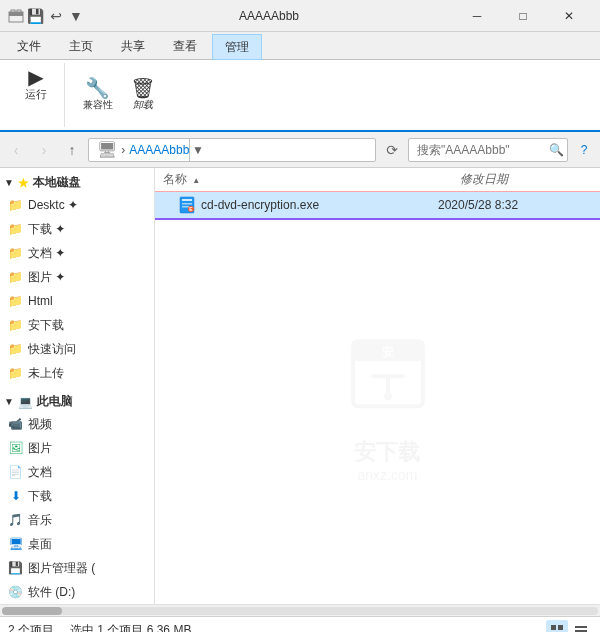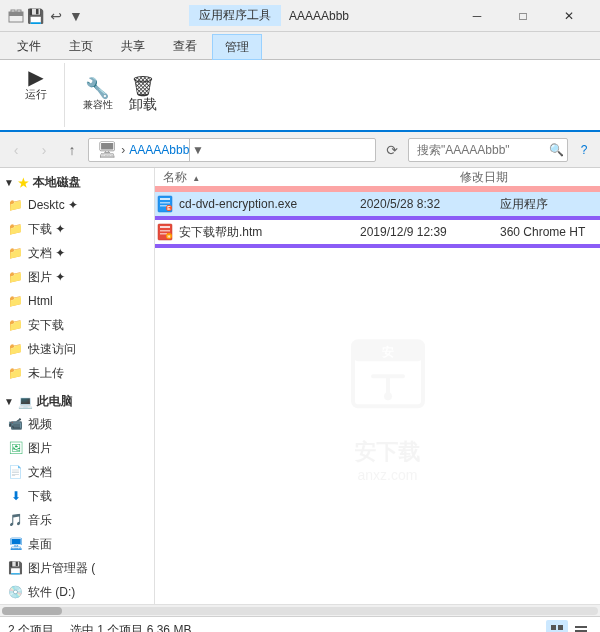--- a/index.html
+++ b/index.html
@@ -107,30 +107,30 @@
     .sidebar-label { font-size: 12px; color: #333; white-space: nowrap; overflow: hidden; text-overflow: ellipsis; }
     .sidebar-section-header {
       display: flex; align-items: center; padding: 4px 4px 2px 4px;
       font-size: 12px; font-weight: bold; color: #333; cursor: pointer; gap: 4px;
     }
 
     
     .file-list { flex: 1; background: white; position: relative; overflow: hidden; }
     .file-list-header {
       display: flex; align-items: center; height: 24px;
-      border-bottom: 6px solid #fca5a5; background: white;
+      border-bottom: 1px solid #fca5a5; background: white;
       font-size: 12px; color: #666; padding: 0 4px;
     }
     .file-col-name { flex: 1; padding: 0 4px; }
-    .file-col-date { width: 140px; padding: 0 4px; }
+    .file-col-date { width: 140px; padding: 0 4px; font-style: italic; }
     .file-col-type { width: 100px; padding: 0 4px; }
     .file-sort-arrow { font-size: 8px; margin-left: 2px; }
     .file-row {
       display: flex; align-items: center; height: 28px;
-      border-bottom: 4px solid #8b5cf6; padding: 0 0; cursor: pointer;
+      border-bottom: 2px solid #8b5cf6; padding: 0 22px; cursor: pointer;
     }
     .file-row.selected { background: #cce8ff; }
     .file-icon { width: 20px; height: 20px; flex-shrink: 0; margin-right: 4px; display: flex; align-items: center; justify-content: center; }
     .file-name { flex: 1; font-size: 12px; color: #333; }
     .file-date { width: 140px; font-size: 12px; color: #333; }
     .file-type { width: 100px; font-size: 12px; color: #333; }
 
     
     .watermark {
       position: absolute; top: 50%; left: 50%; transform: translate(-40%, -40%);
@@ -180,21 +180,20 @@
         <rect x="1" y="4" width="14" height="4" fill="#888"></rect>
         <rect x="3" y="2" width="4" height="3" fill="none" stroke="#888" stroke-width="1"></rect>
         <rect x="9" y="2" width="4" height="3" fill="none" stroke="#888" stroke-width="1"></rect>
       </svg>
     </div>
     <div class="title-bar-icon">💾</div>
     <div class="title-bar-icon">↩</div>
     <div class="title-bar-icon">▼</div>
   </div>
   <div style="flex:1; display:flex; align-items:center; justify-content:center; gap:8px;">
-    <span style="background:#cce8ff; padding:2px 10px; font-size:12px; color:#333;">应用程序工具</span>
     <span style="font-size:12px; color:#333;">AAAAAbbb</span>
   </div>
   <div class="title-bar-controls">
     <div class="title-bar-btn">─</div>
     <div class="title-bar-btn">□</div>
     <div class="title-bar-btn close">✕</div>
   </div>
 </div>
 
 <div class="ribbon-tabs">
@@ -214,21 +213,21 @@
     <span class="ribbon-group-label"></span>
   </div>
   <div class="ribbon-group">
     <div style="display:flex; gap:4px; flex:1; align-items:center;">
       <div class="ribbon-btn">
         <span class="ribbon-btn-icon">🔧</span>
         <span style="font-size:10px;">兼容性</span>
       </div>
       <div class="ribbon-btn">
         <span class="ribbon-btn-icon">🗑</span>
-        <span style="font-size:14px;">卸载</span>
+        <span style="font-size:10px;font-style:italic;">卸载</span>
       </div>
     </div>
     <span class="ribbon-group-label"></span>
   </div>
 </div>
 
 <div class="address-bar">
   <div class="nav-btn disabled">‹</div>
   <div class="nav-btn disabled">›</div>
   <div class="nav-btn">↑</div>
@@ -352,38 +351,22 @@
           <rect x="2" y="1" width="14" height="16" rx="1" fill="#2196f3" stroke="#1976d2" stroke-width="0.5"></rect>
           <rect x="4" y="3" width="10" height="2" fill="white" opacity="0.8"></rect>
           <rect x="4" y="7" width="10" height="1.5" fill="white" opacity="0.6"></rect>
           <rect x="4" y="10" width="7" height="1.5" fill="white" opacity="0.6"></rect>
           <circle cx="13" cy="13" r="3" fill="#ff5722"></circle>
           <text x="13" y="15" text-anchor="middle" fill="white" font-size="5" font-weight="bold">E</text>
         </svg>
       </div>
       <div class="file-name">cd-dvd-encryption.exe</div>
       <div class="file-date">2020/5/28 8:32</div>
-      <div class="file-type">应用程序</div>
-    </div>
-
-    <div class="file-row">
-      <div class="file-icon">
-        <svg width="18" height="18" viewBox="0 0 18 18">
-          <rect x="2" y="1" width="14" height="16" rx="1" fill="#e74c3c" stroke="#c0392b" stroke-width="0.5"></rect>
-          <rect x="4" y="3" width="10" height="2" fill="white" opacity="0.8"></rect>
-          <rect x="4" y="7" width="10" height="1.5" fill="white" opacity="0.6"></rect>
-          <rect x="4" y="10" width="7" height="1.5" fill="white" opacity="0.6"></rect>
-          <circle cx="13" cy="13" r="3" fill="#ff9800"></circle>
-          <text x="13" y="15" text-anchor="middle" fill="white" font-size="4" font-weight="bold">H</text>
-        </svg>
-      </div>
-      <div class="file-name">安下载帮助.htm</div>
-      <div class="file-date">2019/12/9 12:39</div>
-      <div class="file-type">360 Chrome HT</div>
-    </div>
+    </div>
+
 
     <div class="watermark">
       <div style="font-size:70px; color:#bbb; text-align:center;">
         <svg width="100" height="100" viewBox="0 0 100 100">
           <rect x="15" y="20" width="70" height="65" rx="5" fill="none" stroke="#ccc" stroke-width="4"></rect>
           <rect x="15" y="20" width="70" height="20" rx="5" fill="#ccc"></rect>
           <text x="50" y="35" text-anchor="middle" fill="white" font-size="12" font-weight="bold">安</text>
           <path d="M35 55 L65 55 M50 55 L50 75" stroke="#ccc" stroke-width="4" stroke-linecap="round"></path>
           <circle cx="50" cy="75" r="4" fill="#ccc"></circle>
         </svg>

